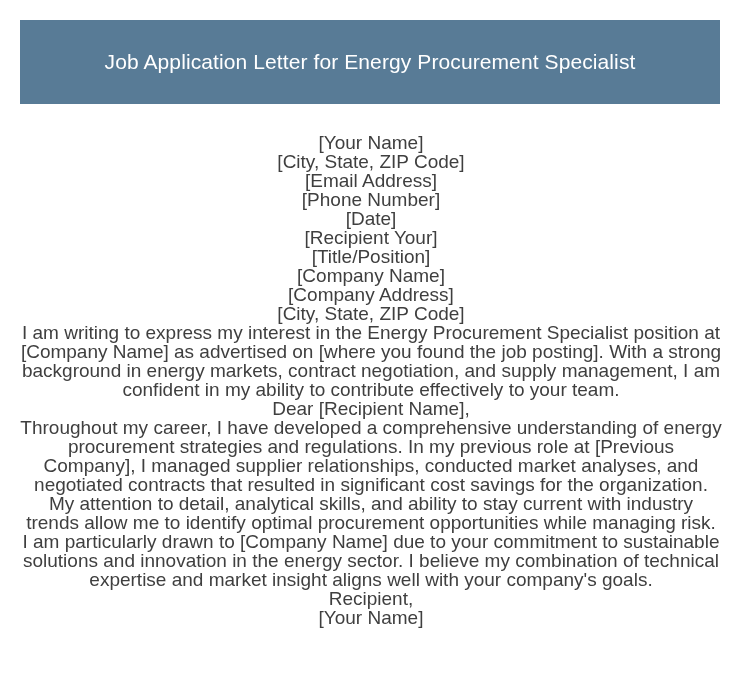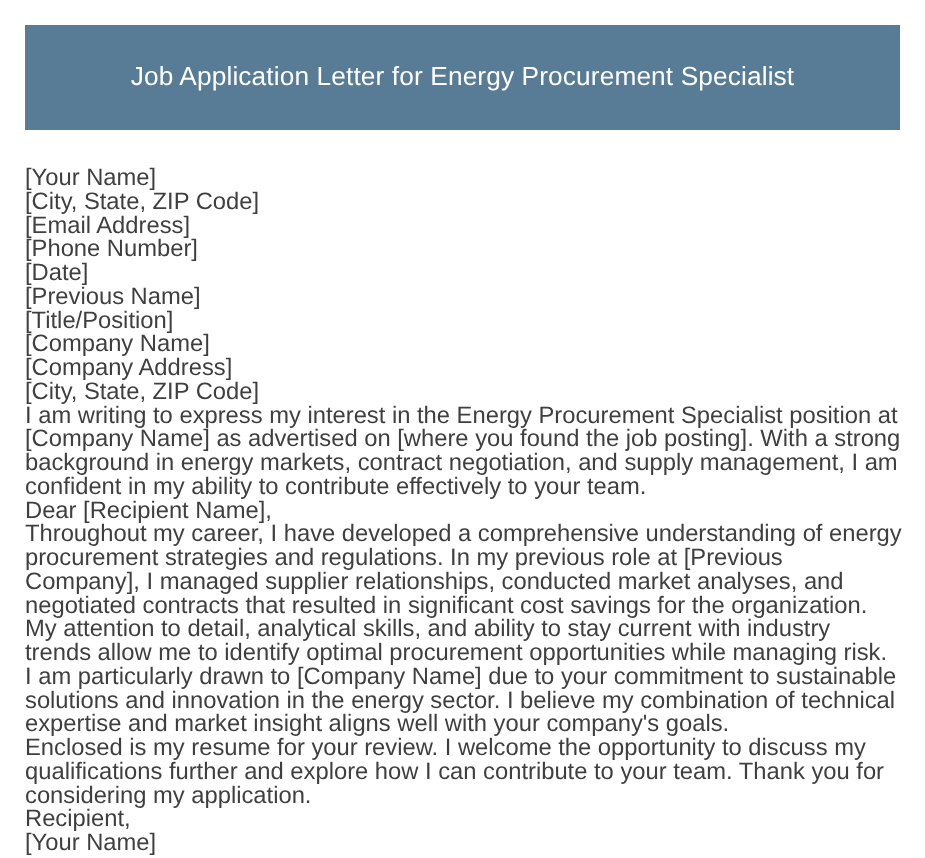--- a/index.html
+++ b/index.html
@@ -10,20 +10,21 @@
     body {
       width: 740px;
       height: 686px;
       overflow: hidden;
       font-family: "Liberation Sans", "DejaVu Sans", sans-serif;
     }
     .page {
       position: relative;
       width: 740px;
       height: 686px;
+      text-align: center;
     }
     .header {
       position: absolute;
       left: 20px;
       top: 20px;
       width: 700px;
       height: 84px;
       background: #587b96;
       display: flex;
       align-items: center;
@@ -56,26 +57,25 @@
   <div class="header">
     <h1>Job Application Letter for Energy Procurement Specialist</h1>
   </div>
 
   <div class="letter">
     <p>[Your Name]</p>
     <p>[City, State, ZIP Code]</p>
     <p>[Email Address]</p>
     <p>[Phone Number]</p>
     <p>[Date]</p>
-    <p>[Previous Name]</p>
+    <p>[Recipient Your]</p>
     <p>[Title/Position]</p>
     <p>[Company Name]</p>
     <p>[Company Address]</p>
     <p>[City, State, ZIP Code]</p>
     <p>I am writing to express my interest in the Energy Procurement Specialist position at [Company Name] as advertised on [where you found the job posting]. With a strong background in energy markets, contract negotiation, and supply management, I am confident in my ability to contribute effectively to your team.</p>
     <p>Dear [Recipient Name],</p>
     <p>Throughout my career, I have developed a comprehensive understanding of energy procurement strategies and regulations. In my previous role at [Previous Company], I managed supplier relationships, conducted market analyses, and negotiated contracts that resulted in significant cost savings for the organization. My attention to detail, analytical skills, and ability to stay current with industry trends allow me to identify optimal procurement opportunities while managing risk.</p>
     <p>I am particularly drawn to [Company Name] due to your commitment to sustainable solutions and innovation in the energy sector. I believe my combination of technical expertise and market insight aligns well with your company's goals.</p>
-    <p>Enclosed is my resume for your review. I welcome the opportunity to discuss my qualifications further and explore how I can contribute to your team. Thank you for considering my application.</p>
     <p>Recipient,</p>
     <p>[Your Name]</p>
   </div>
 </div>
 
 </body></html>

